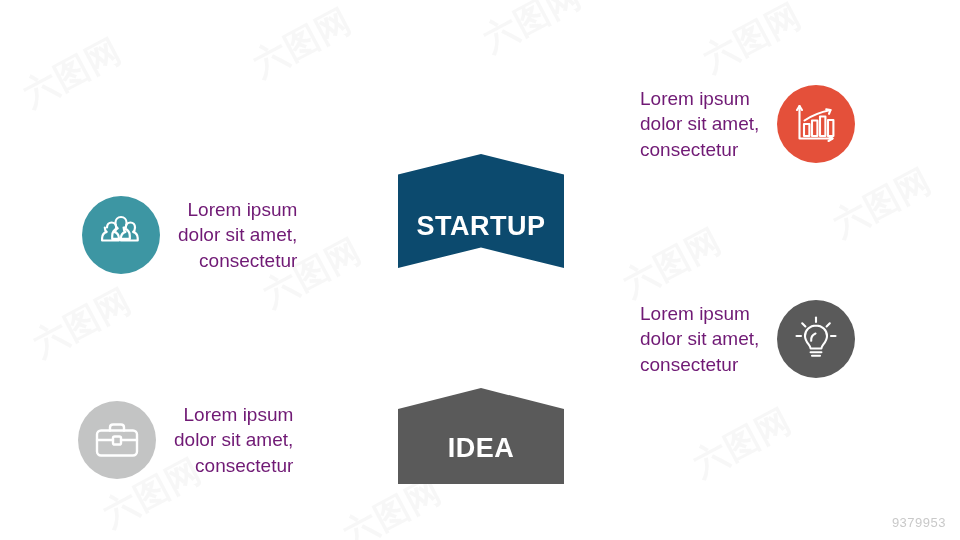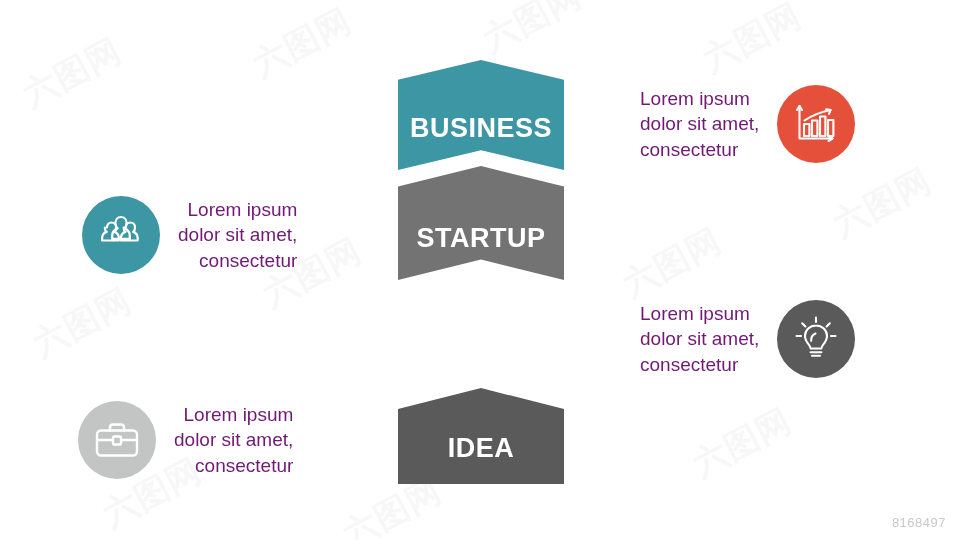--- a/index.html
+++ b/index.html
@@ -61,21 +61,21 @@
     letter-spacing: 0.5px;
     line-height: 1;
     text-align: center;
     width: 100%;
   }
 
   #chev-business { top: 0px;   height: 110px; background: #3d96a3;
       clip-path: polygon(0% 18%, 50% 0%, 100% 18%, 100% 100%, 50% 82%, 0% 100%); }
   #chev-business .chev-label { bottom: 28px; }
 
-  #chev-startup  { top: 106px; height: 114px; background: #737373;
+  #chev-startup  { top: 94px; height: 114px; background: #0c4a6e;
       clip-path: polygon(0% 18%, 50% 0%, 100% 18%, 100% 100%, 50% 82%, 0% 100%); }
   #chev-startup .chev-label { bottom: 28px; }
 
   #chev-idea     { top: 216px; height: 116px; background: #c3c4c4;
       clip-path: polygon(0% 18%, 50% 0%, 100% 18%, 100% 100%, 50% 82%, 0% 100%); }
   #chev-idea .chev-label { bottom: 30px; }
 
   #chev-learn    { top: 328px; height: 96px;  background: #5a5a5a;
       clip-path: polygon(0% 22%, 50% 0%, 100% 22%, 100% 100%, 0% 100%); }
   #chev-learn .chev-label { bottom: 22px; }
@@ -136,23 +136,20 @@
   <div class="wm-tile" style="left:260px; top:250px;">六图网</div>
   <div class="wm-tile" style="left:620px; top:240px;">六图网</div>
   <div class="wm-tile" style="left:830px; top:180px;">六图网</div>
   <div class="wm-tile" style="left:100px; top:470px;">六图网</div>
   <div class="wm-tile" style="left:340px; top:490px;">六图网</div>
   <div class="wm-tile" style="left:690px; top:420px;">六图网</div>
 </div>
 
 <div id="chevron-stack">
 
-  <div class="chevron" id="chev-business">
-    <div class="chev-label">BUSINESS</div>
-  </div>
 
   <div class="chevron" id="chev-startup">
     <div class="chev-label">STARTUP</div>
   </div>
 
 
   <div class="chevron" id="chev-learn">
     <div class="chev-label">IDEA</div>
   </div>
 
@@ -215,13 +212,13 @@
       <path d="M23 2.5v4.5"></path>
       <path d="M36.8 8.3 33.6 11.5"></path>
       <path d="M9.2 8.3l3.2 3.2"></path>
       <path d="M42.5 21h-4.5"></path>
       <path d="M8 21H3.5"></path>
       <path d="M18.2 25.8c-.3-3 1.4-6 4.3-7.3"></path>
     </svg>
   </div>
 </div>
 
-<div id="stock-id">8168497</div>
+<div id="stock-id">9379953</div>
 
 </body></html>

